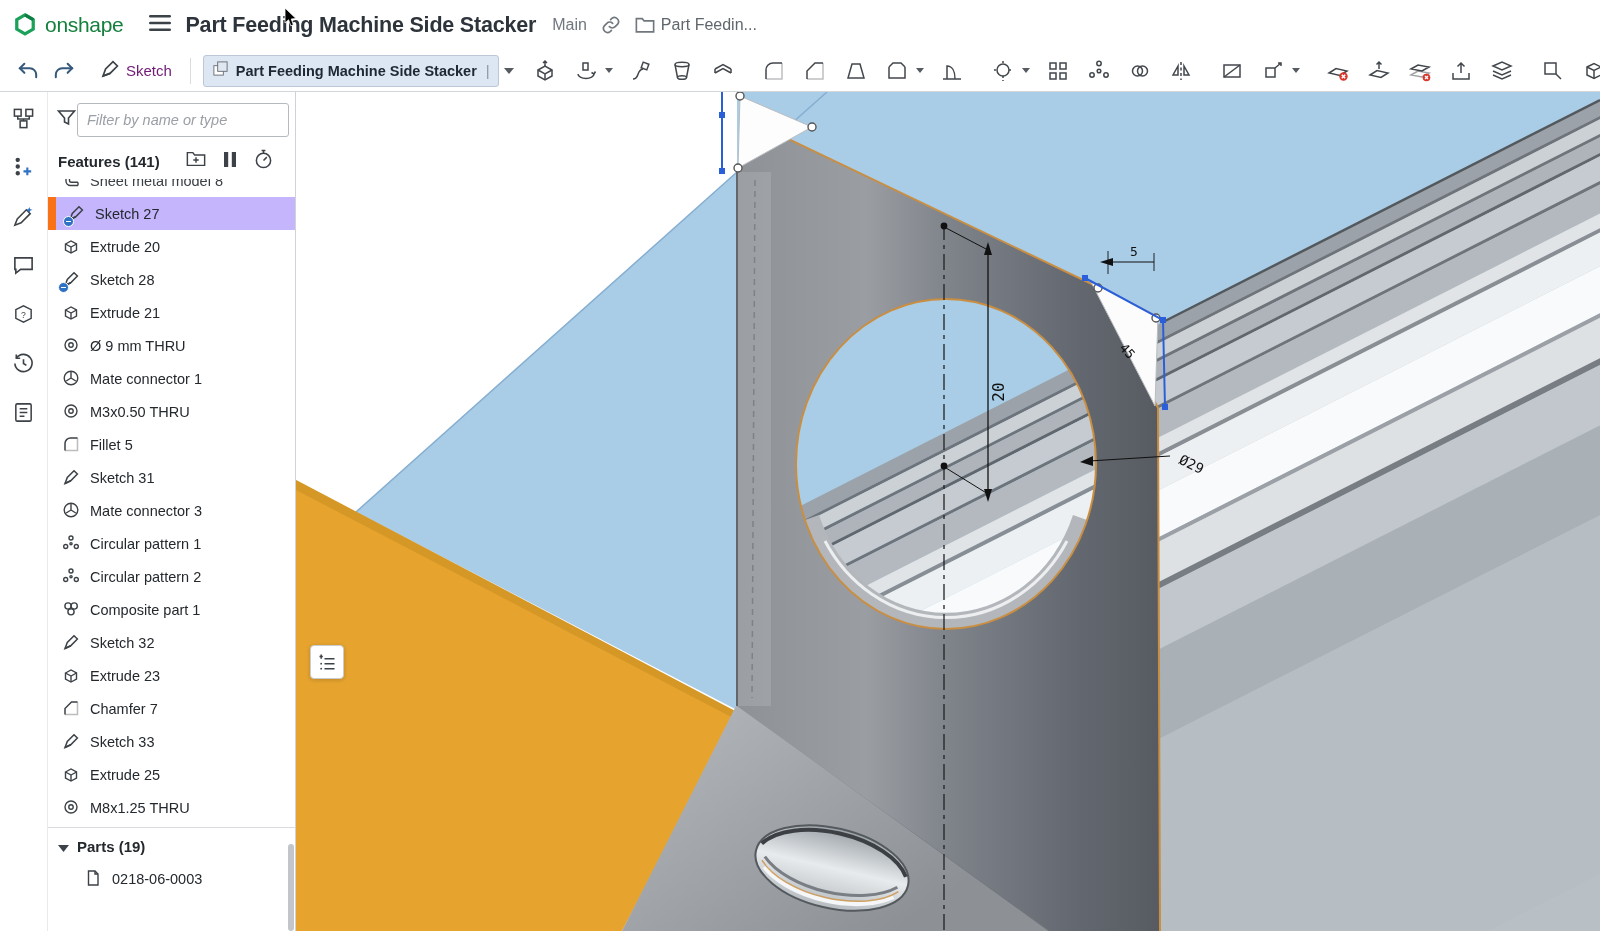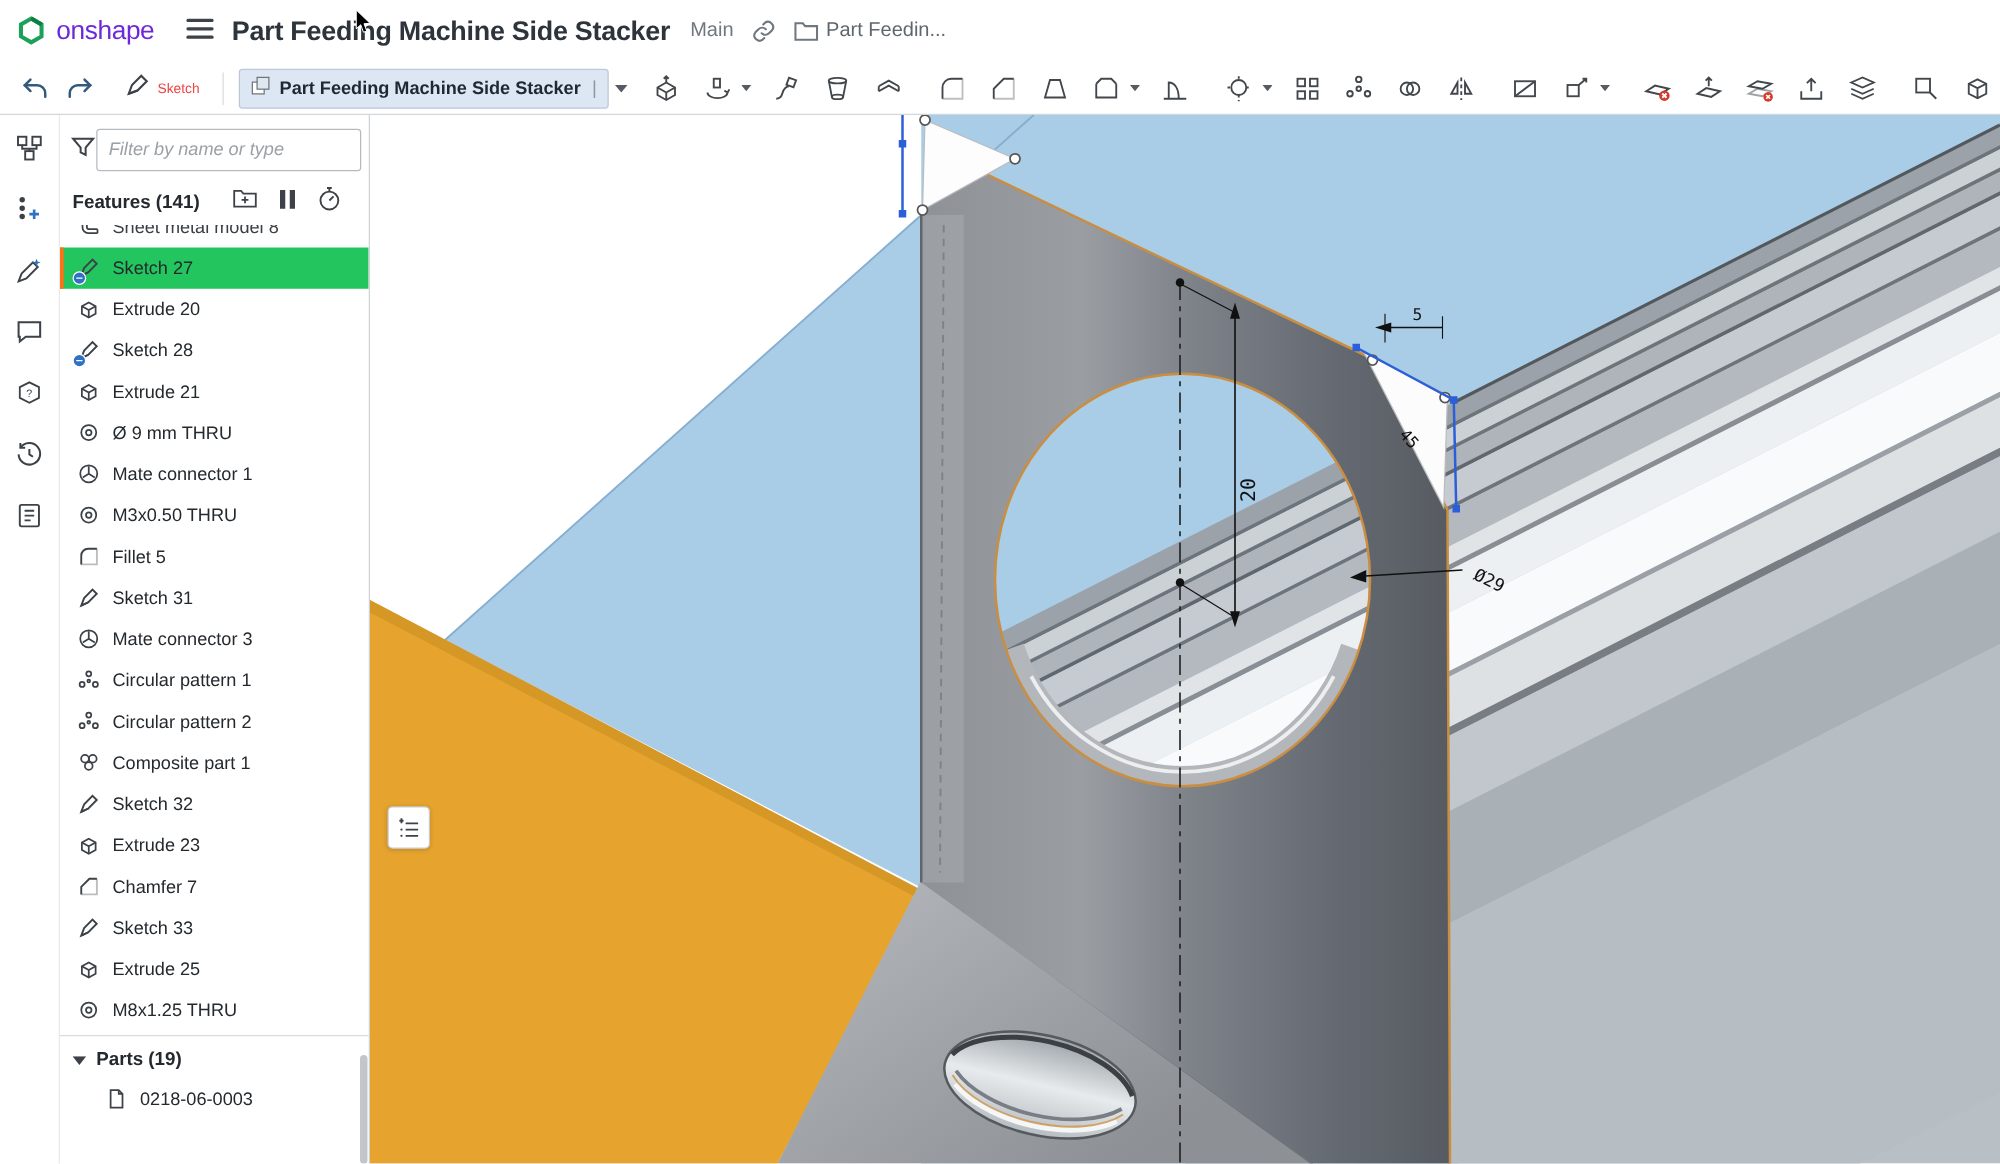--- a/index.html
+++ b/index.html
@@ -1,31 +1,31 @@
 <!DOCTYPE html>
 <html><head>
 <meta charset="utf-8">
 <style>
   html,body{margin:0;padding:0;width:1600px;height:931px;overflow:hidden;background:#fff;
     font-family:"Liberation Sans",sans-serif;-webkit-font-smoothing:antialiased;}
   *{box-sizing:border-box;}
   .topbar{height:50px;display:flex;align-items:center;background:#fff;padding-left:12px;position:relative;}
   .logo{display:flex;align-items:center;gap:7px;}
-  .logo-text{font-size:21px;color:#6d28d9;font-weight:500;letter-spacing:-.3px;}
+  .logo-text{font-size:21px;color:#15803d;font-weight:500;letter-spacing:-.3px;}
   .hamburger{margin-left:26px;cursor:pointer;}
   .doc-title{margin-left:14px;font-size:21.5px;font-weight:700;color:#2d343b;letter-spacing:-.2px;white-space:nowrap;}
   .branch{margin-left:16px;font-size:16px;color:#70777e;}
   .top-ico{margin-left:14px;display:flex;align-items:center;}
   .folder-label{margin-left:6px;font-size:16px;color:#5f666d;}
   .cursor{position:absolute;left:284px;top:8px;pointer-events:none;}
 
   .toolbar{height:42px;display:flex;align-items:center;background:#fff;border-bottom:1px solid #d4d7da;padding-left:14px;gap:0;}
   .tb-btn{display:flex;align-items:center;margin-right:8px;padding:3px;}
   .sketch-btn{display:flex;align-items:center;gap:6px;margin:0 10px 0 14px;}
-  .sketch-label{font-size:11px;color:#ef4444;}
+  .sketch-label{font-size:15px;color:#701a75;}
   .vsep{width:1px;height:26px;background:#d9dbde;margin:0 8px;}
   .ps-tab{display:flex;align-items:center;gap:7px;background:#dde7f3;border:1px solid #bcc8d8;border-radius:3px;height:32px;padding:0 8px;margin-left:4px;}
   .ps-tab-label{font-size:14.5px;font-weight:600;color:#1e2835;white-space:nowrap;}
   .tab-sep{color:#8b97a6;font-size:15px;margin-left:2px;}
   .caret{margin-left:5px;display:flex;align-items:center;}
   .tools{display:flex;align-items:center;margin-left:18px;gap:15px;flex:1;min-width:0;}
   .tbi{width:26px;height:26px;display:flex;align-items:center;justify-content:center;flex:0 0 auto;}
   .tbi svg{display:block;}
   .tool-caret{margin-left:-9px;flex:0 0 auto;display:flex;}
   .grp{margin-left:10px;}
@@ -37,21 +37,21 @@
   .panel{width:248px;border-right:1px solid #cfd2d6;position:relative;background:#fff;overflow:hidden;}
   .filter-row{display:flex;align-items:center;gap:0;padding:11px 6px 8px 8px;}
   .filter-input{flex:1;height:34px;border:1px solid #b6babf;border-radius:3px;font-size:14.5px;padding:0 9px;color:#333;outline:none;font-family:"Liberation Sans",sans-serif;}
   .filter-input::placeholder{font-style:italic;color:#9aa0a6;}
   .feat-header{display:flex;align-items:center;padding:4px 10px 6px 10px;}
   .feat-title{font-size:15px;font-weight:700;color:#24292e;}
   .fh-icons{margin-left:auto;display:flex;align-items:center;gap:17px;padding-right:12px;}
   .flist{overflow:hidden;}
   .frow{height:33px;display:flex;align-items:center;gap:9px;padding-left:14px;font-size:14.5px;color:#24292e;white-space:nowrap;position:relative;}
   .frow.first{margin-top:-15px;color:#3a4046;}
-  .frow.selected{background:#22c55e;border-left:3px solid #f97316;padding-left:11px;}
+  .frow.selected{background:#c4b5fd;border-left:8px solid #f97316;padding-left:11px;}
   .fic{width:19px;height:19px;flex:0 0 auto;position:relative;color:#3c4247;}
   .fic svg{display:block;}
   .badge{position:absolute;left:-4px;bottom:-4px;width:11px;height:11px;border-radius:50%;background:#2f72c4;border:1.5px solid #fff;}
   .badge::after{content:"";position:absolute;left:2px;top:3.5px;width:4.5px;height:1.6px;background:#fff;}
   .parts-sec{border-top:1px solid #d9dbde;margin-top:3px;padding-top:3px;}
   .parts-header{height:31px;display:flex;align-items:center;gap:8px;padding-left:10px;font-size:15px;font-weight:700;color:#24292e;}
   .prow{height:33px;display:flex;align-items:center;gap:9px;padding-left:36px;font-size:14.5px;color:#24292e;}
   .thumb{position:absolute;right:1px;top:752px;width:6px;height:87px;background:#c2c5c9;border-radius:3px;}
 
   .viewport{flex:1;position:relative;background:#fff;overflow:hidden;}

